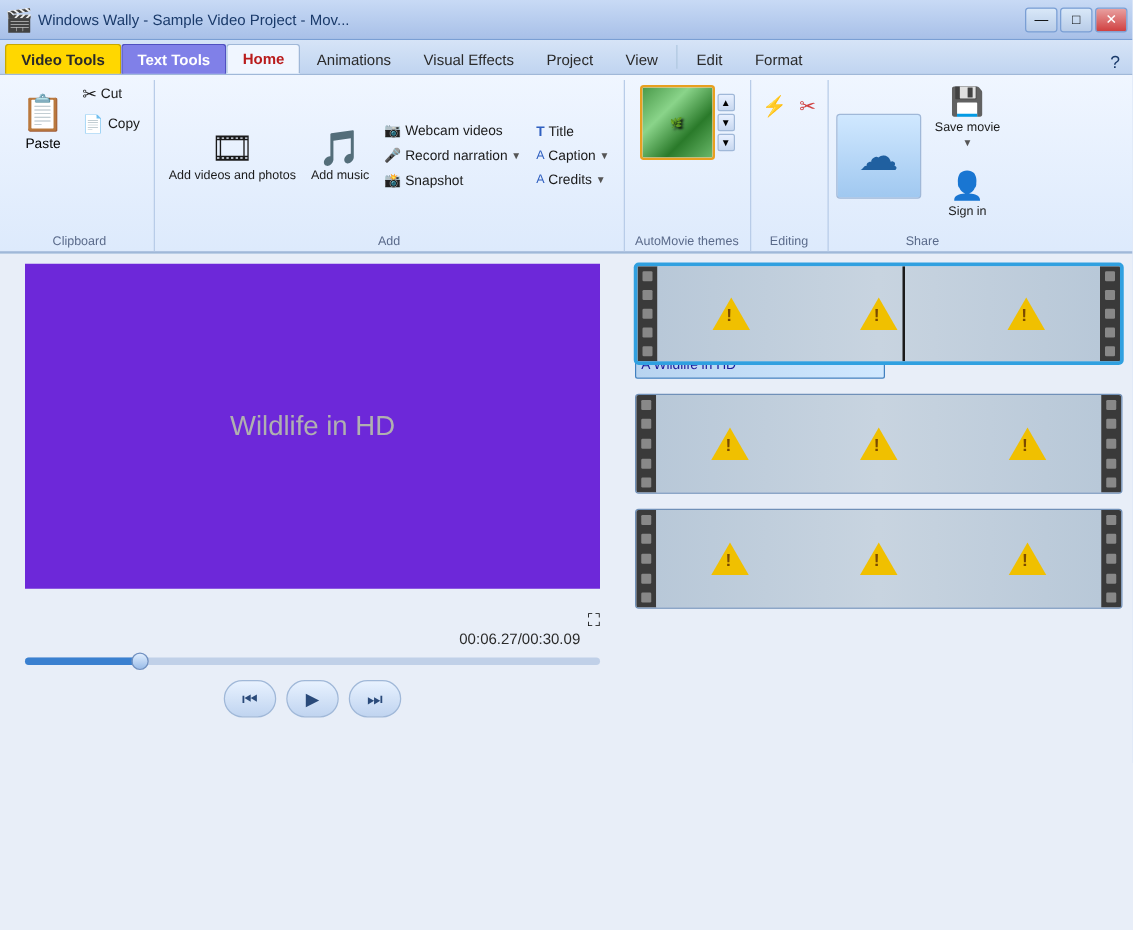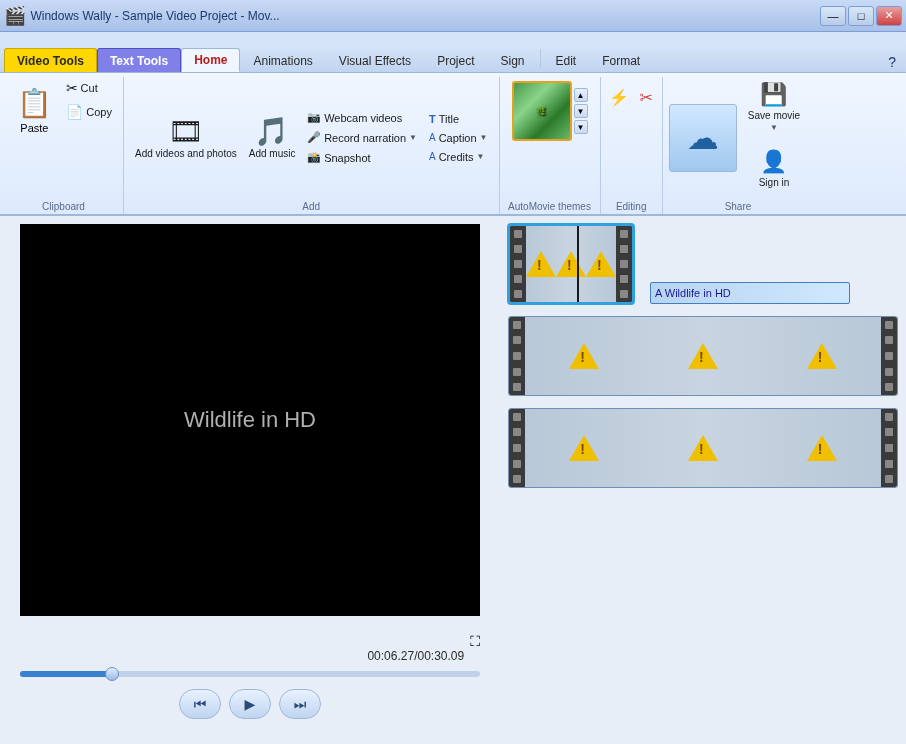--- a/index.html
+++ b/index.html
@@ -25,21 +25,20 @@
     .title-bar-title { font-size: 12px; color: #1a3a6a; margin-left: 4px; }
 
     
     .ribbon-tabs-row {
       background: linear-gradient(to bottom, #d6e4f7, #c0d4f0);
       display: flex;
       align-items: flex-end;
       padding: 0 4px;
       border-bottom: 1px solid #a0b8d8;
       height: 28px;
-      margin-top: 13px;
     }
     .ribbon-tab {
       padding: 4px 12px;
       font-size: 12px;
       cursor: pointer;
       border: 1px solid transparent;
       border-bottom: none;
       border-radius: 3px 3px 0 0;
       color: #2a2a2a;
       background: transparent;
@@ -170,22 +169,22 @@
       min-height: 480px;
     }
 
     
     .video-area {
       flex: 0 0 500px;
       display: flex; flex-direction: column; align-items: center;
       padding: 8px;
     }
     .video-preview {
-      width: 460px; height: 392px;
-      background: #000000;
+      width: 460px; height: 260px;
+      background: #6d28d9;
       display: flex; align-items: center; justify-content: center;
       color: #ccc; font-size: 18px;
     }
     .video-title-text { color: #b0b0b0; font-size: 22px; }
     .video-controls-row {
       width: 460px; display: flex; justify-content: flex-end;
       align-items: center; padding: 4px 0; gap: 6px;
     }
     .time-display { font-size: 12px; color: #2a2a2a; margin-top: 29px; }
     .fullscreen-btn { cursor: pointer; font-size: 14px; }
@@ -330,21 +329,21 @@
   <div class="ribbon-tab">
     <span>Animations</span>
   </div>
   <div class="ribbon-tab">
     <span>Visual Effects</span>
   </div>
   <div class="ribbon-tab">
     <span>Project</span>
   </div>
   <div class="ribbon-tab">
-    <span>Sign</span>
+    <span>View</span>
   </div>
   <div class="sep"></div>
   <div class="ribbon-tab">
     <span>Edit</span>
   </div>
   <div class="ribbon-tab">
     <span>Format</span>
   </div>
   <div class="help-btn">?</div>
 </div>
@@ -495,21 +494,21 @@
         <span>▶</span>
       </div>
       <div class="transport-btn">
         <span>⏭</span>
       </div>
     </div>
   </div>
 
   <div class="timeline-area">
 
-    <div style="display:flex; flex-direction:row; gap:16px;align-items:flex-end;">
+    <div style="display:flex; flex-direction:column; gap:0;">
       <div class="timeline-strip selected" style="position:relative;">
         <div class="film-edge">
           <div class="film-hole"></div>
           <div class="film-hole"></div>
           <div class="film-hole"></div>
           <div class="film-hole"></div>
           <div class="film-hole"></div>
         </div>
         <div class="strip-content">
           <div class="warning-wrap">

